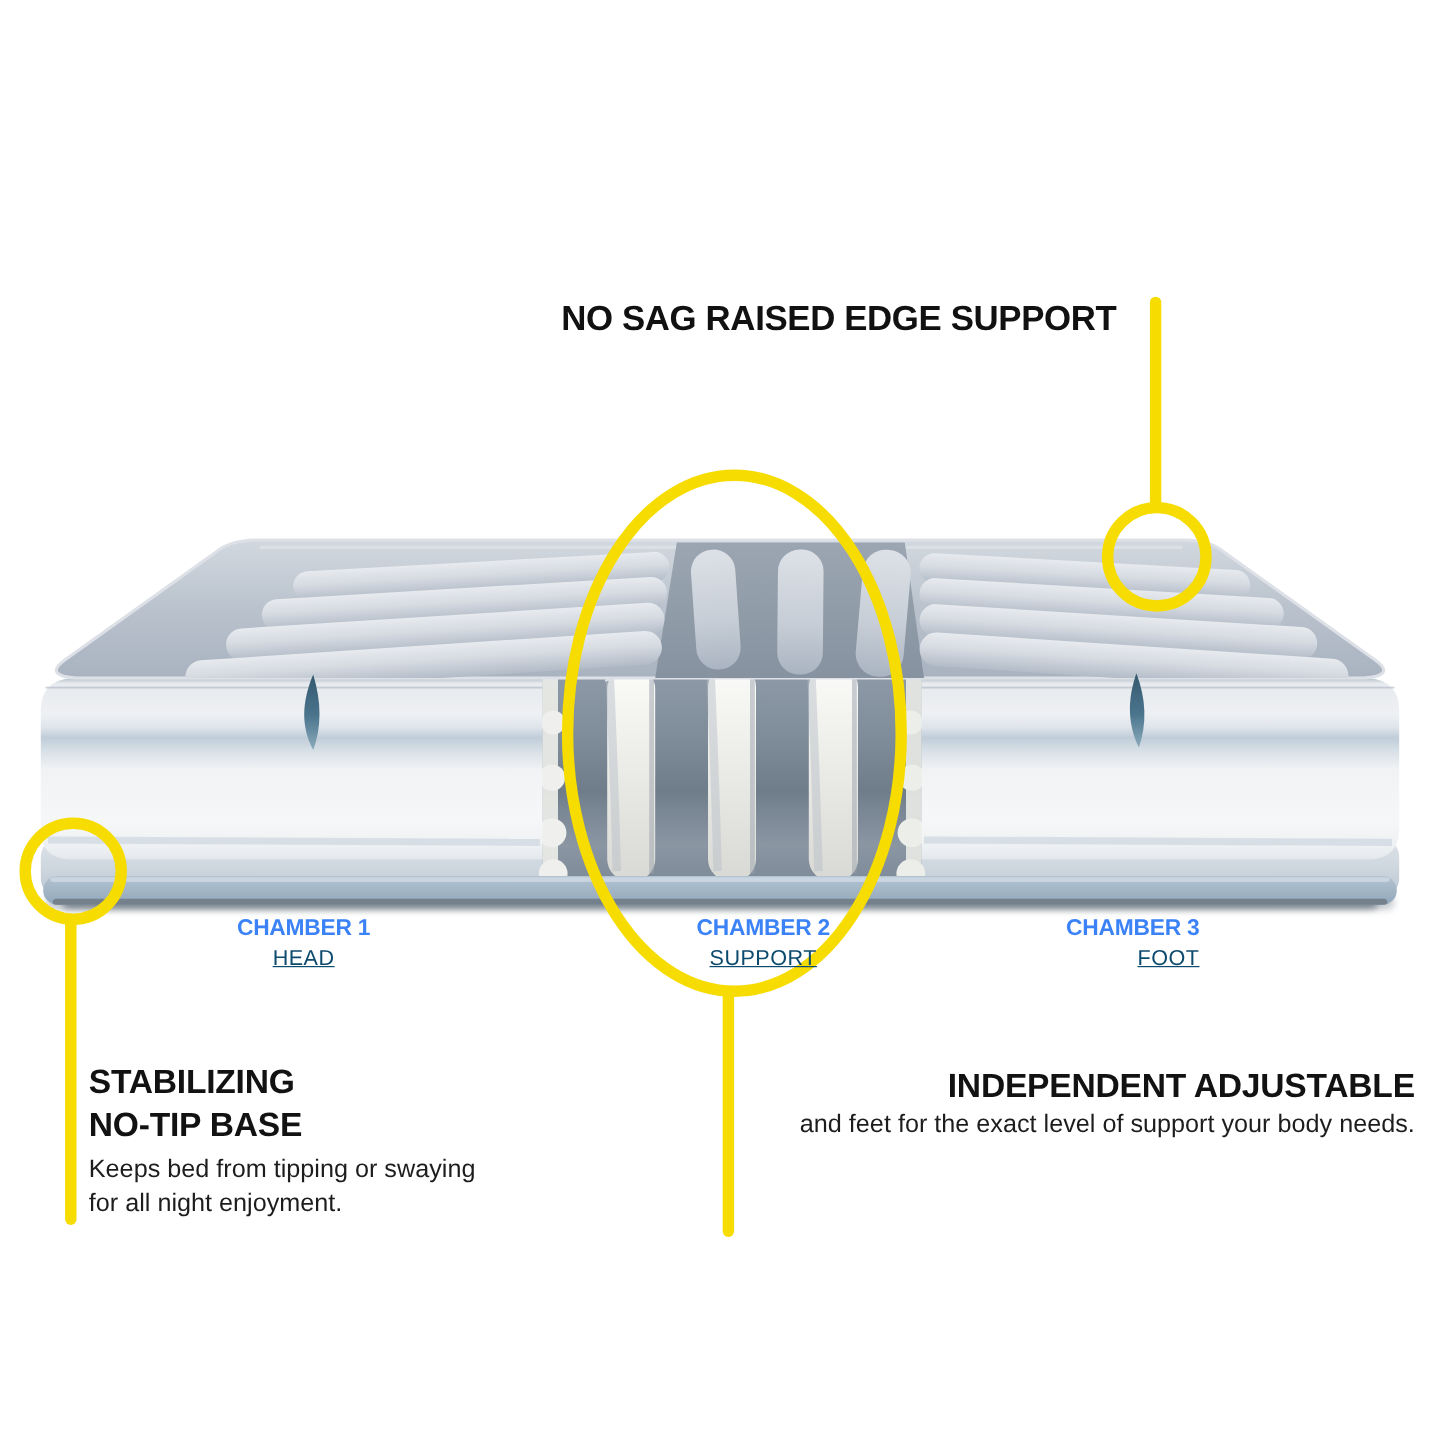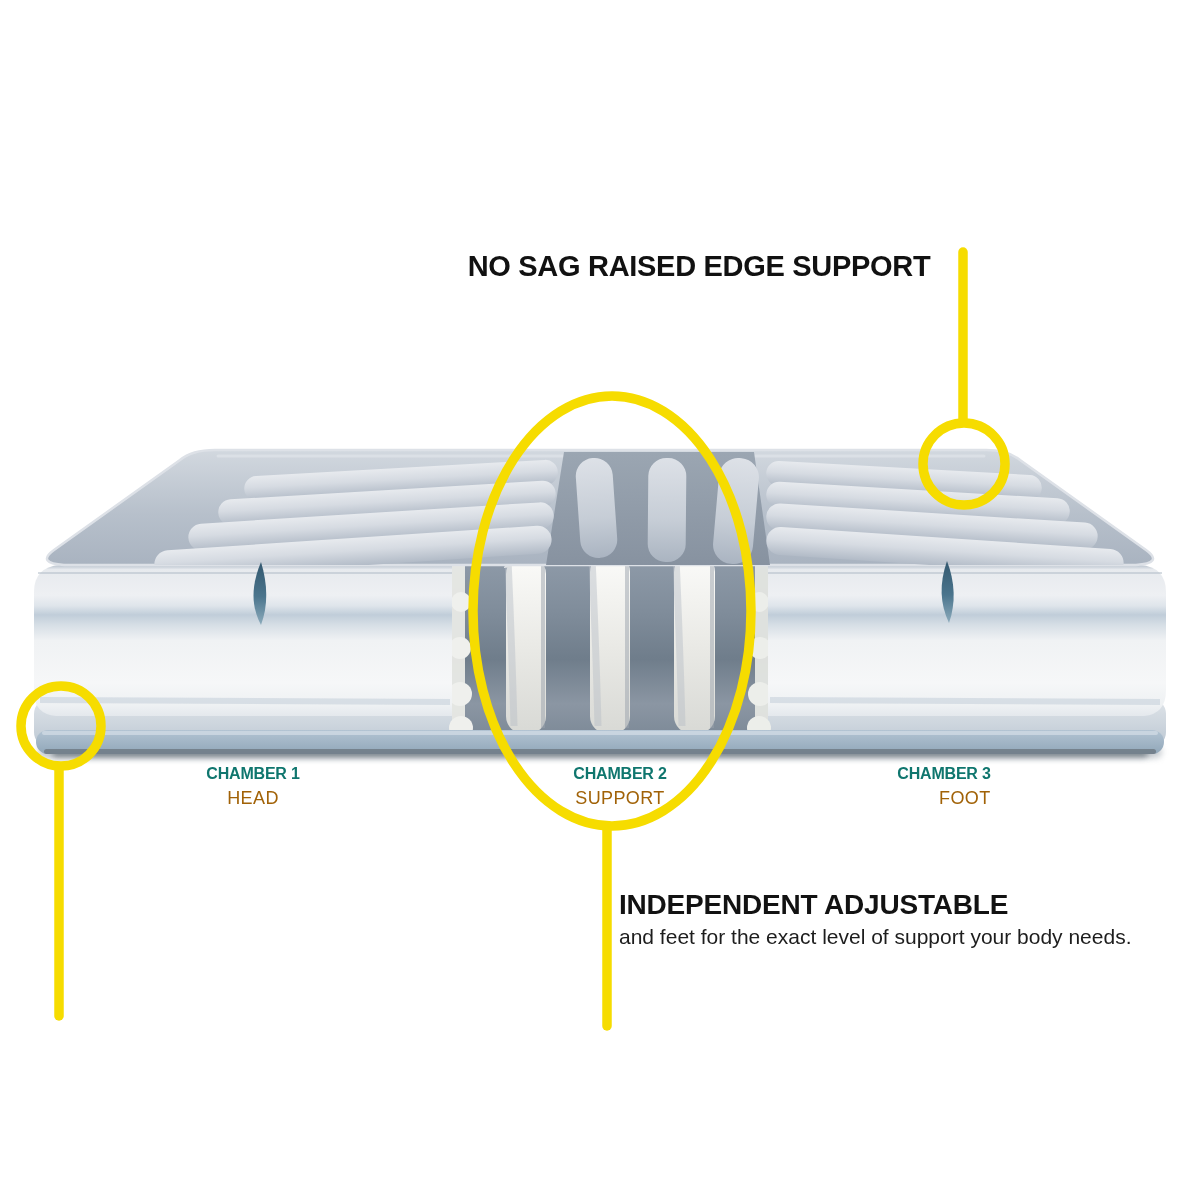--- a/index.html
+++ b/index.html
@@ -8,28 +8,28 @@
     font-family:"Liberation Sans", sans-serif;overflow:hidden;
   }
   .canvas svg{position:absolute;left:0;top:0;}
   .txt{position:absolute;color:#141414;}
   
   .callout-top{left:437px;top:250px;width:524px;text-align:center;}
   .callout-top .title{font-size:29px;font-weight:700;letter-spacing:-0.3px;line-height:33px;color:#111;}
   .callout-top .desc{font-size:21.5px;line-height:26px;color:#1d1d1d;margin-top:1px;}
   
   .chamber{position:absolute;top:760px;transform:translateX(-50%);text-align:center;white-space:nowrap;}
-  .chamber .name{font-size:16px;font-weight:700;color:#0f766e;line-height:27px;letter-spacing:-0.2px;}
-  .chamber .sub{font-size:18px;color:#a16207;line-height:23px;letter-spacing:0.4px;}
+  .chamber .name{font-size:19px;font-weight:700;color:#3b82f6;line-height:27px;letter-spacing:-0.2px;}
+  .chamber .sub{font-size:18px;color:#0c4a6e;line-height:23px;letter-spacing:0.4px;text-decoration:underline;}
   .chamber.c1{left:253px;}
-  .chamber.c2{left:620px;}
+  .chamber.c2{left:636px;}
   .chamber.c3{left:944px;text-align:right;}
   
   .callout-bl{left:74px;top:884px;width:430px;text-align:left;}
-  .callout-br{left:619px;top:887px;width:560px;text-align:left;}
+  .callout-br{left:619px;top:887px;width:560px;text-align:right;}
   .b-title{font-size:28px;font-weight:700;line-height:36px;color:#121212;letter-spacing:-0.2px;}
   .b-desc{font-size:21px;line-height:28px;color:#1d1d1d;}
   .b-desc.first{margin-top:5px;}
 </style>
 </head>
 <body>
 
 <div class="canvas">
 
   <svg width="1200" height="1200" viewBox="0 0 1200 1200">
@@ -212,19 +212,25 @@
   </div>
   <div class="chamber c2">
     <div class="name">CHAMBER 2</div>
     <div class="sub">SUPPORT</div>
   </div>
   <div class="chamber c3">
     <div class="name">CHAMBER 3</div>
     <div class="sub">FOOT</div>
   </div>
 
+  <div class="txt callout-bl">
+    <div class="b-title">STABILIZING</div>
+    <div class="b-title">NO-TIP BASE</div>
+    <div class="b-desc first">Keeps bed from tipping or swaying</div>
+    <div class="b-desc">for all night enjoyment.</div>
+  </div>
 
   <div class="txt callout-br">
     <div class="b-title">INDEPENDENT ADJUSTABLE</div>
     <div class="b-desc">and feet for the exact level of support your body needs.</div>
   </div>
 
 </div>
 
 </body></html>

